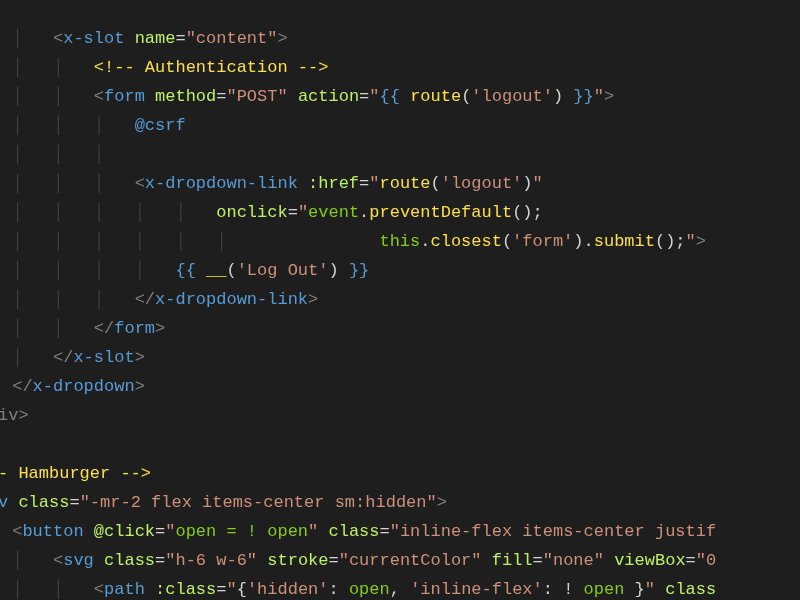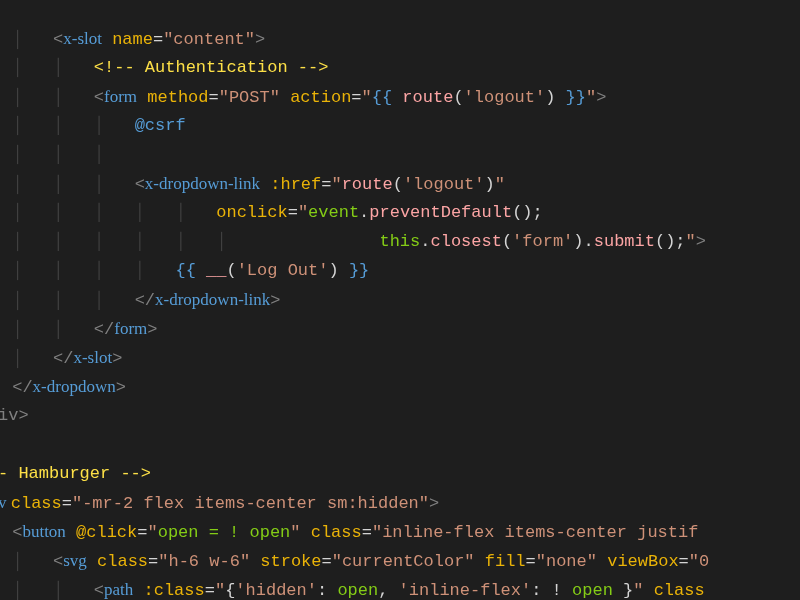--- a/index.html
+++ b/index.html
@@ -18,26 +18,26 @@
     position: absolute;
     left: 0;
     top: 0;
     padding-top: 24px;
     padding-left: 0;
     white-space: pre;
   }
   .line { height: 29px; }
   .guide { color: #404040; }
   .bracket { color: #808080; }
-  .tag { color: #569cd6; font-family: Liberation Serif, serif; }
-  .attr { color: #eab308; }
+  .tag { color: #569cd6; }
+  .attr { color: #bef264; }
   .str { color: #ce9178; }
   .comment { color: #fde047; }
   .text { color: #d4d4d4; }
   .punct { color: #d4d4d4; }
-  .fn { color: #fca5a5; }
+  .fn { color: #fde047; }
   .var { color: #84cc16; }
   .blade { color: #569cd6; }
 </style>
 </head>
 <body>
 
 <div class="editor" id="ed" style="left: -4px; padding-left: 2px;"><div class="line" style="padding-left: 4px;">&nbsp;<span class="guide">│&nbsp;&nbsp;&nbsp;</span><span class="bracket">&lt;</span><span class="tag">x-slot</span><span class="text">&nbsp;</span><span class="attr">name</span><span class="punct">=</span><span class="str">"content"</span><span class="bracket">&gt;</span></div><div class="line" style="padding-left: 4px;">&nbsp;<span class="guide">│&nbsp;&nbsp;&nbsp;│&nbsp;&nbsp;&nbsp;</span><span class="comment">&lt;!--&nbsp;Authentication&nbsp;--&gt;</span></div><div class="line" style="padding-left: 4px;">&nbsp;<span class="guide">│&nbsp;&nbsp;&nbsp;│&nbsp;&nbsp;&nbsp;</span><span class="bracket">&lt;</span><span class="tag">form</span><span class="text">&nbsp;</span><span class="attr">method</span><span class="punct">=</span><span class="str">"POST"</span><span class="text">&nbsp;</span><span class="attr">action</span><span class="punct">=</span><span class="str">"</span><span class="blade">{{&nbsp;</span><span class="fn">route</span><span class="punct">(</span><span class="str">'logout'</span><span class="punct">)</span><span class="blade">&nbsp;}}</span><span class="str">"</span><span class="bracket">&gt;</span></div><div class="line" style="padding-left: 4px;">&nbsp;<span class="guide">│&nbsp;&nbsp;&nbsp;│&nbsp;&nbsp;&nbsp;│&nbsp;&nbsp;&nbsp;</span><span class="blade">@csrf</span></div><div class="line" style="padding-left: 4px;">&nbsp;<span class="guide">│&nbsp;&nbsp;&nbsp;│&nbsp;&nbsp;&nbsp;│&nbsp;&nbsp;&nbsp;</span></div><div class="line" style="padding-left: 4px;">&nbsp;<span class="guide">│&nbsp;&nbsp;&nbsp;│&nbsp;&nbsp;&nbsp;│&nbsp;&nbsp;&nbsp;</span><span class="bracket">&lt;</span><span class="tag">x-dropdown-link</span><span class="text">&nbsp;</span><span class="attr">:href</span><span class="punct">=</span><span class="str">"</span><span class="fn">route</span><span class="punct">(</span><span class="str">'logout'</span><span class="punct">)</span><span class="str">"</span></div><div class="line" style="padding-left: 4px;">&nbsp;<span class="guide">│&nbsp;&nbsp;&nbsp;│&nbsp;&nbsp;&nbsp;│&nbsp;&nbsp;&nbsp;│&nbsp;&nbsp;&nbsp;│&nbsp;&nbsp;&nbsp;</span><span class="attr">onclick</span><span class="punct">=</span><span class="str">"</span><span class="var">event</span><span class="punct">.</span><span class="fn">preventDefault</span><span class="punct">();</span></div><div class="line" style="padding-left: 4px;">&nbsp;<span class="guide">│&nbsp;&nbsp;&nbsp;│&nbsp;&nbsp;&nbsp;│&nbsp;&nbsp;&nbsp;│&nbsp;&nbsp;&nbsp;│&nbsp;&nbsp;&nbsp;│&nbsp;&nbsp;&nbsp;&nbsp;&nbsp;&nbsp;&nbsp;&nbsp;&nbsp;&nbsp;&nbsp;&nbsp;&nbsp;&nbsp;&nbsp;</span><span class="var">this</span><span class="punct">.</span><span class="fn">closest</span><span class="punct">(</span><span class="str">'form'</span><span class="punct">).</span><span class="fn">submit</span><span class="punct">();</span><span class="str">"</span><span class="bracket">&gt;</span></div><div class="line" style="padding-left: 4px;">&nbsp;<span class="guide">│&nbsp;&nbsp;&nbsp;│&nbsp;&nbsp;&nbsp;│&nbsp;&nbsp;&nbsp;│&nbsp;&nbsp;&nbsp;</span><span class="blade">{{&nbsp;</span><span class="fn">__</span><span class="punct">(</span><span class="str">'Log&nbsp;Out'</span><span class="punct">)</span><span class="blade">&nbsp;}}</span></div><div class="line" style="padding-left: 4px;">&nbsp;<span class="guide">│&nbsp;&nbsp;&nbsp;│&nbsp;&nbsp;&nbsp;│&nbsp;&nbsp;&nbsp;</span><span class="bracket">&lt;/</span><span class="tag">x-dropdown-link</span><span class="bracket">&gt;</span></div><div class="line" style="padding-left: 4px;">&nbsp;<span class="guide">│&nbsp;&nbsp;&nbsp;│&nbsp;&nbsp;&nbsp;</span><span class="bracket">&lt;/</span><span class="tag">form</span><span class="bracket">&gt;</span></div><div class="line" style="padding-left: 4px;">&nbsp;<span class="guide">│&nbsp;&nbsp;&nbsp;</span><span class="bracket">&lt;/</span><span class="tag">x-slot</span><span class="bracket">&gt;</span></div><div class="line" style="padding-left: 4px;">&nbsp;<span class="bracket">&lt;/</span><span class="tag">x-dropdown</span><span class="bracket">&gt;</span></div><div class="line" style="padding-left: 0px;"><span class="bracket">iv</span><span class="bracket">&gt;</span></div><div class="line" style="padding-left: 4px;">&nbsp;</div><div class="line" style="padding-left: 0px;"><span class="comment">-&nbsp;</span><span class="comment">Hamburger&nbsp;--&gt;</span></div><div class="line" style="padding-left: 0px;"><span class="tag">v&nbsp;</span><span class="attr">class</span><span class="punct">=</span><span class="str">"-mr-2&nbsp;flex&nbsp;items-center&nbsp;sm:hidden"</span><span class="bracket">&gt;</span></div><div class="line" style="padding-left: 4px;">&nbsp;<span class="bracket">&lt;</span><span class="tag">button</span><span class="text">&nbsp;</span><span class="attr">@click</span><span class="punct">=</span><span class="str">"</span><span class="var">open&nbsp;=&nbsp;!&nbsp;open</span><span class="str">"</span><span class="text">&nbsp;</span><span class="attr">class</span><span class="punct">=</span><span class="str">"inline-flex&nbsp;items-center&nbsp;justif</span></div><div class="line" style="padding-left: 4px;">&nbsp;<span class="guide">│&nbsp;&nbsp;&nbsp;</span><span class="bracket">&lt;</span><span class="tag">svg</span><span class="text">&nbsp;</span><span class="attr">class</span><span class="punct">=</span><span class="str">"h-6&nbsp;w-6"</span><span class="text">&nbsp;</span><span class="attr">stroke</span><span class="punct">=</span><span class="str">"currentColor"</span><span class="text">&nbsp;</span><span class="attr">fill</span><span class="punct">=</span><span class="str">"none"</span><span class="text">&nbsp;</span><span class="attr">viewBox</span><span class="punct">=</span><span class="str">"0</span></div><div class="line" style="padding-left: 4px;">&nbsp;<span class="guide">│&nbsp;&nbsp;&nbsp;│&nbsp;&nbsp;&nbsp;</span><span class="bracket">&lt;</span><span class="tag">path</span><span class="text">&nbsp;</span><span class="attr">:class</span><span class="punct">=</span><span class="str">"</span><span class="punct">{</span><span class="str">'hidden'</span><span class="punct">:&nbsp;</span><span class="var">open</span><span class="punct">,&nbsp;</span><span class="str">'inline-flex'</span><span class="punct">:&nbsp;!&nbsp;</span><span class="var">open</span><span class="punct">&nbsp;}</span><span class="str">"</span><span class="text">&nbsp;</span><span class="attr">class</span></div></div>
 
 </body></html>

